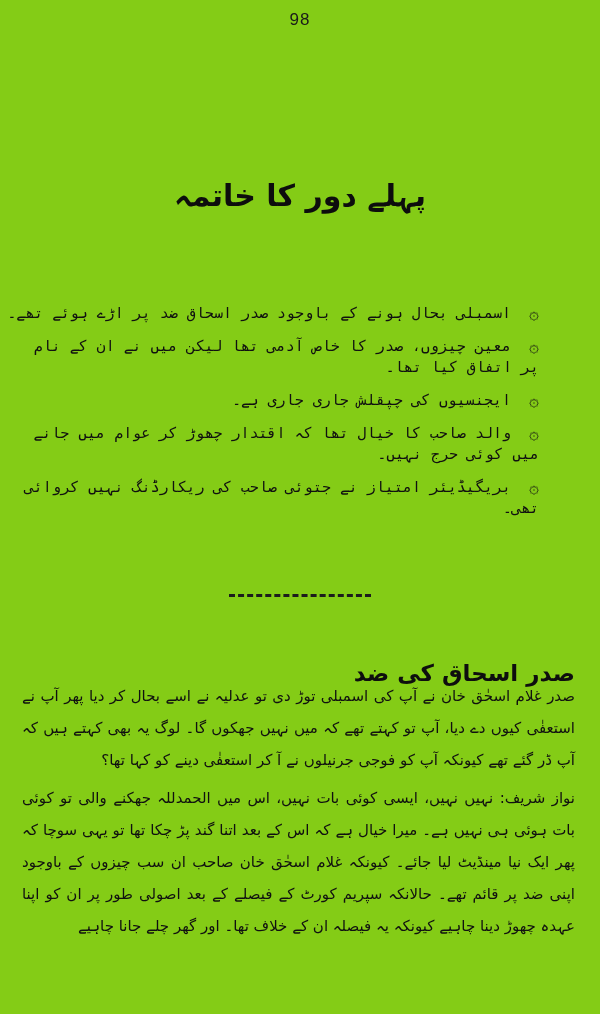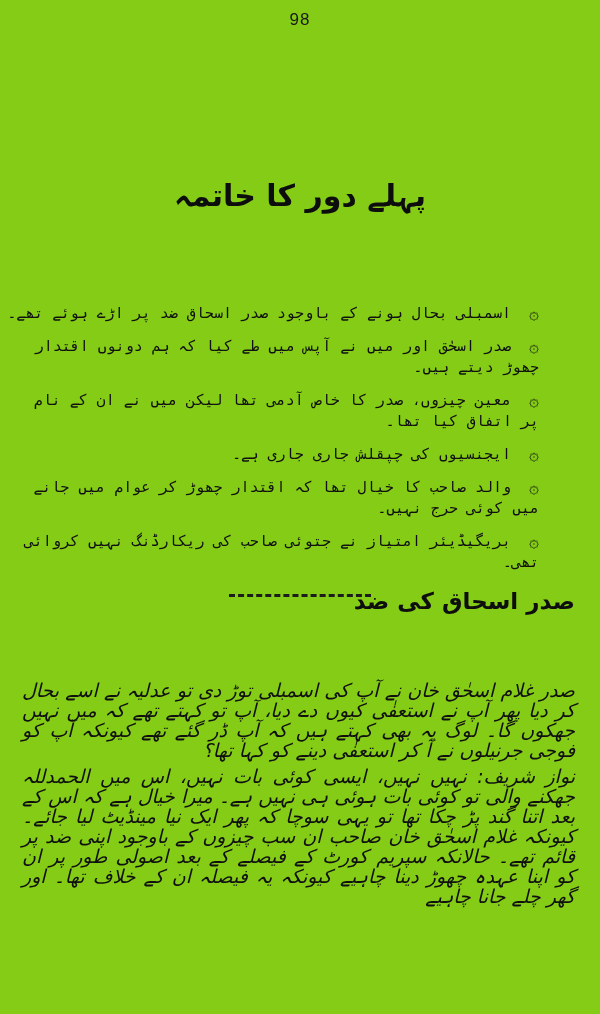--- a/index.html
+++ b/index.html
@@ -74,61 +74,56 @@
     position: absolute;
     top: 594px;
     left: 50%;
     transform: translateX(-50%);
     width: 142px;
     height: 0;
     border-top: 3px dashed #1c1c1c;
   }
   .section-heading {
     position: absolute;
-    top: 588px;
+    top: 660px;
     right: 25px;
     direction: rtl;
     font-size: 23px;
     font-weight: bold;
     color: #0e0e0e;
   }
   .paragraphs {
     position: absolute;
     top: 680px;
     right: 25px;
     left: 22px;
     direction: rtl;
   }
   .para {
     text-align: justify;
     text-justify: inter-word;
-    font-size: 19px;
-    line-height: 20px;
+    font-size: 15px;
+    line-height: 32px;
     margin: 0 0 6px 0;
     color: #101010;
-    font-style: italic;
   }
 </style>
 </head>
 <body>
 
 <div class="page">
 
   <div class="page-number">98</div>
 
   <div class="chapter-title">پہلے دور کا خاتمہ</div>
 
   <ul class="bullet-list">
     <li class="bullet-item">
       <span class="bullet-icon">۞</span>
       <span class="bullet-text">اسمبلی بحال ہونے کے باوجود صدر اسحاق ضد پر اڑے ہوئے تھے۔</span>
-    </li>
-    <li class="bullet-item">
-      <span class="bullet-icon">۞</span>
-      <span class="bullet-text">صدر اسحٰق اور میں نے آپس میں طے کیا کہ ہم دونوں اقتدار چھوڑ دیتے ہیں۔</span>
     </li>
     <li class="bullet-item">
       <span class="bullet-icon">۞</span>
       <span class="bullet-text">معین چیزوں، صدر کا خاص آدمی تھا لیکن میں نے ان کے نام پر اتفاق کیا تھا۔</span>
     </li>
     <li class="bullet-item">
       <span class="bullet-icon">۞</span>
       <span class="bullet-text">ایجنسیوں کی چپقلش جاری جاری ہے۔</span>
     </li>
     <li class="bullet-item">

